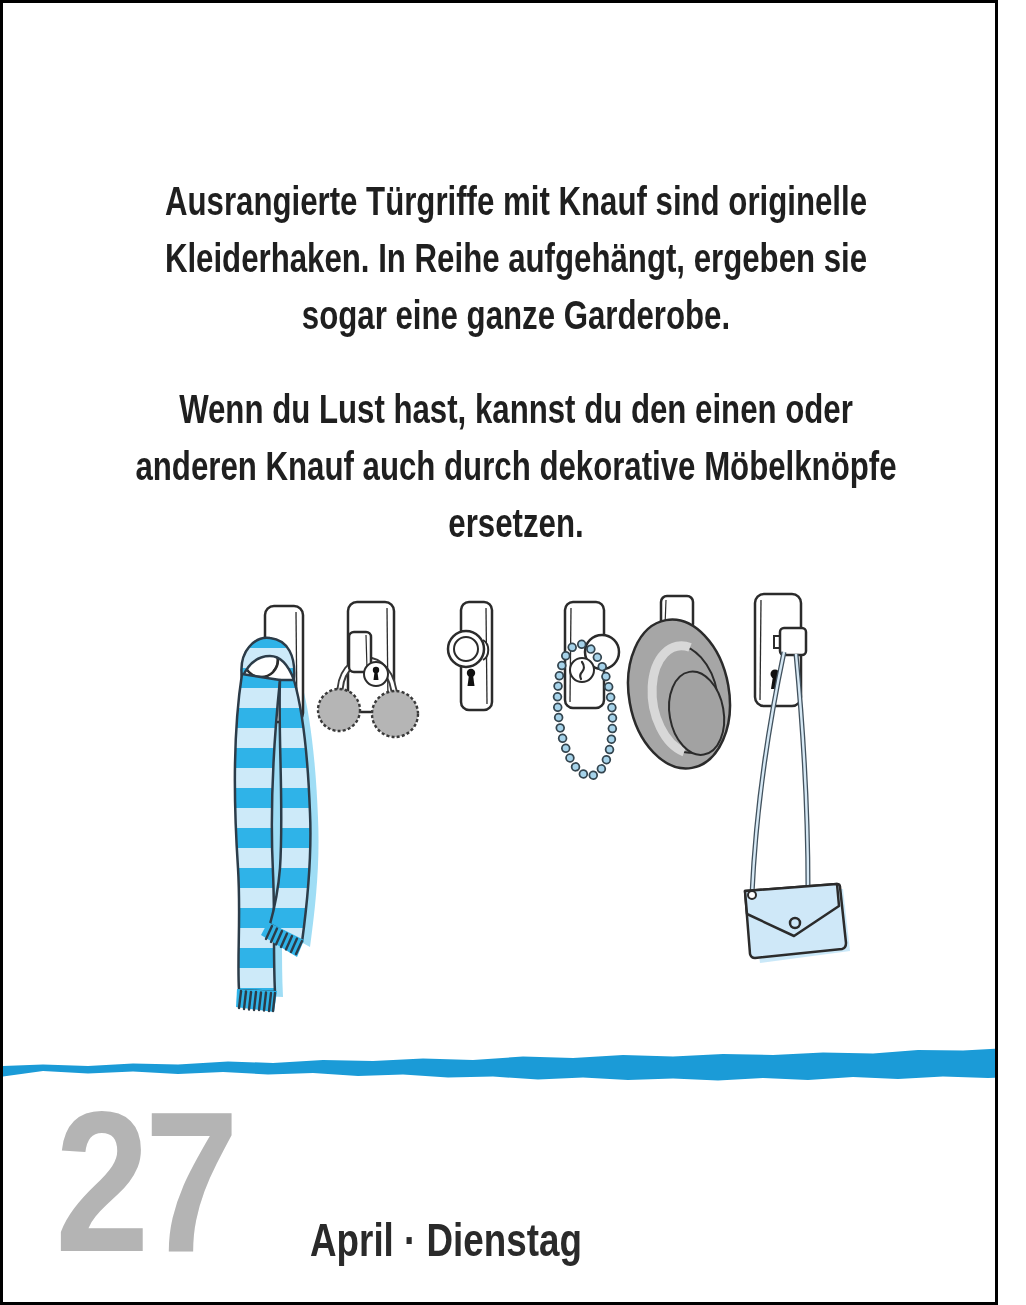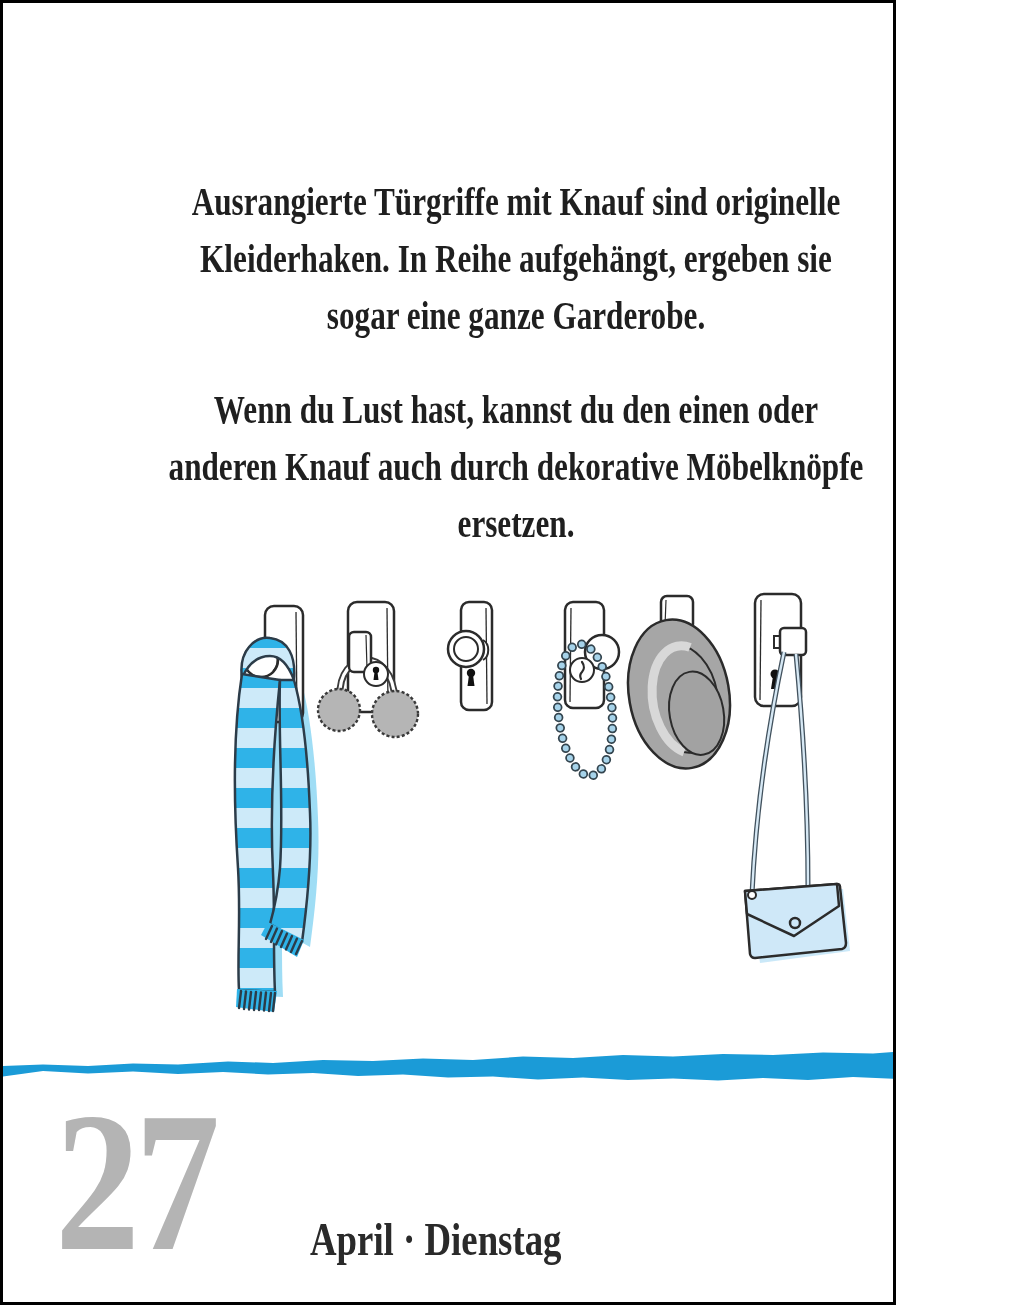--- a/index.html
+++ b/index.html
@@ -1,23 +1,23 @@
 <!DOCTYPE html>
 <html style="--text: #1f1f1f; --accent-blue: #1b9bd7; --scarf-cyan: #2fb3e8; --scarf-light: #cdeaf9; --scarf-outline: #2c3c49; --scarf-glow: #7fd2f2; --outline-dark: #2b2b2b; --bead-blue: #a6d3ea; --bead-outline: #34454f; --bag-blue: #cfe8f8; --strap-light: #d7e9f5; --strap-dark: #42525e; --gray-item: #b5b5b5; --hat-gray: #a6a6a6; --hat-band: #d8d8d8; --day-gray: #b4b4b4; --date-text: #2a2a2a;"><head>
 <meta charset="utf-8">
 <style>
   html,body{margin:0;padding:0;background:#fff;}
   .page{
     position:relative;
-    width:896px;height:1305px;
+    width:998px;height:1305px;
     box-sizing:border-box;
     background:#fff;
     border:3px solid #000;
     overflow:hidden;
-    font-family:Liberation Serif, serif;
+    font-family:Liberation Sans, sans-serif;
   }
   .tip-block{
     position:absolute;left:0;width:1026px;
     text-align:center;
     color:var(--text,#1f1f1f);
     font-weight:bold;
     font-size:40px;line-height:57px;
     transform:scaleX(0.78);
     transform-origin:513px 50%;
     white-space:nowrap;

